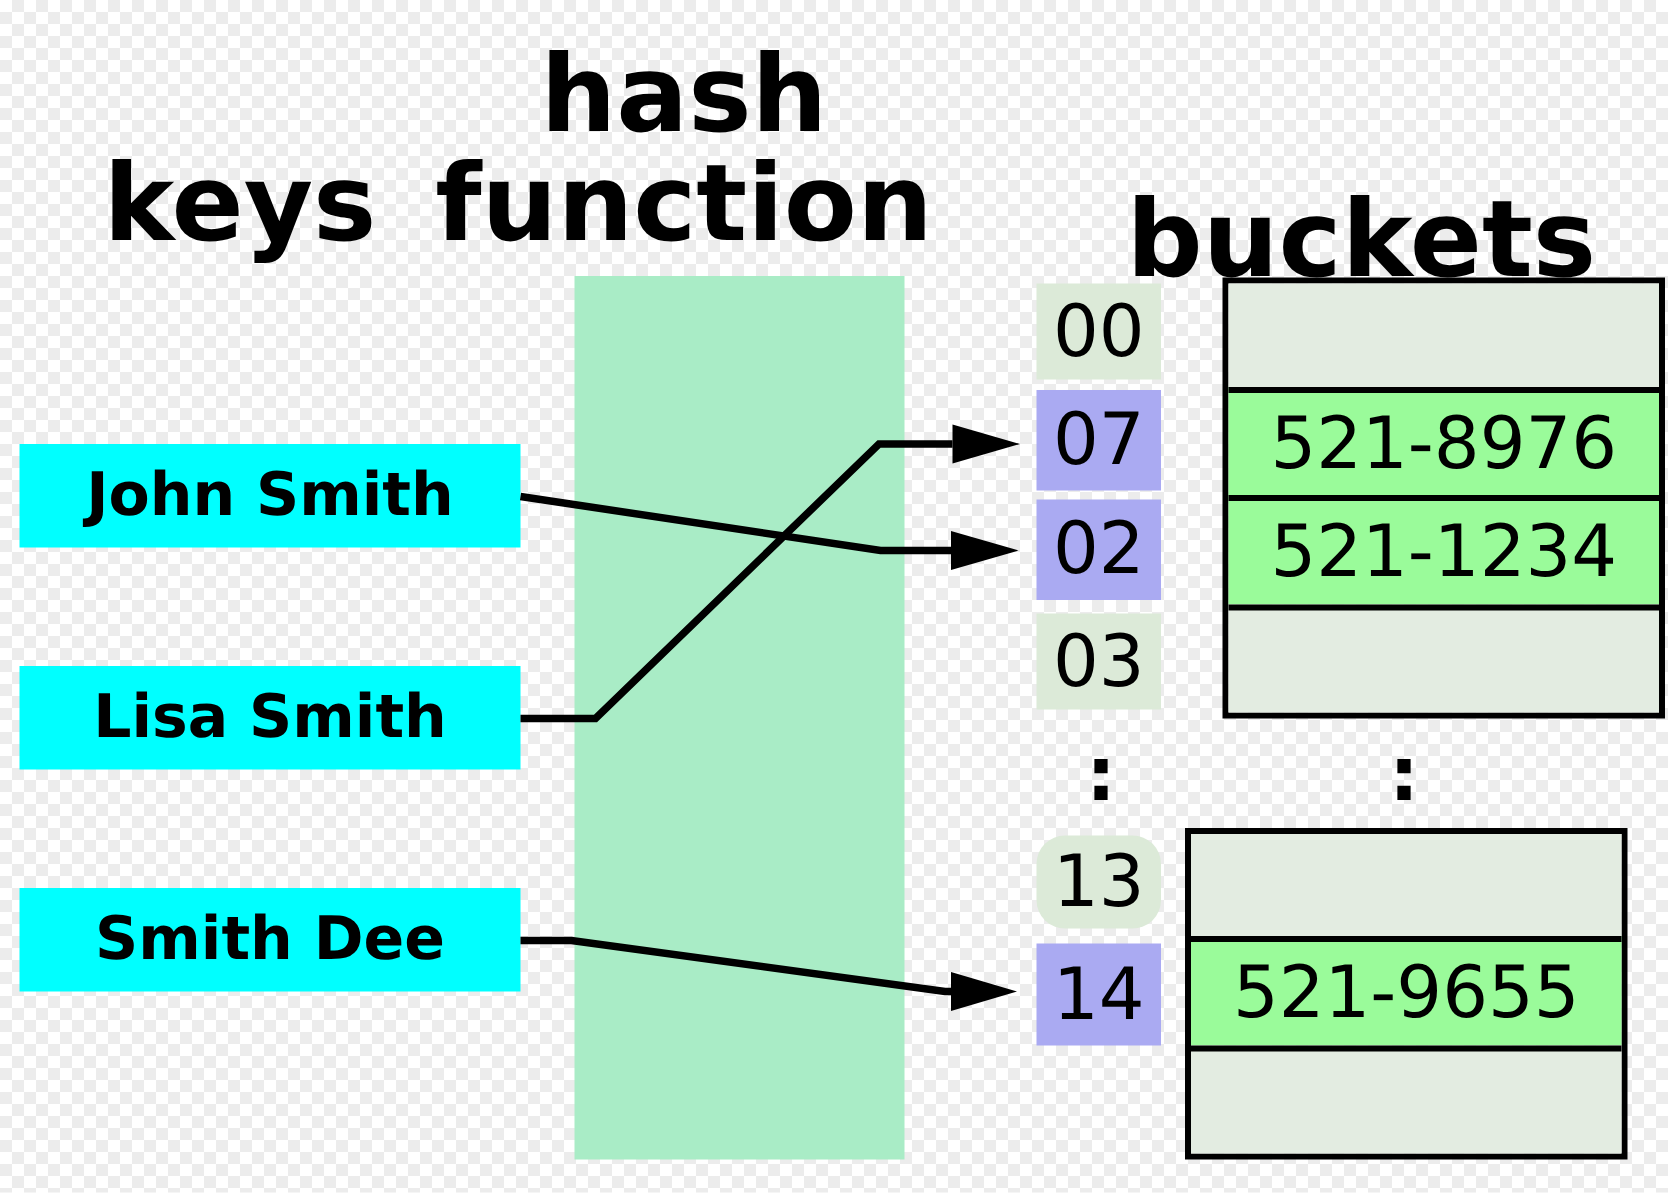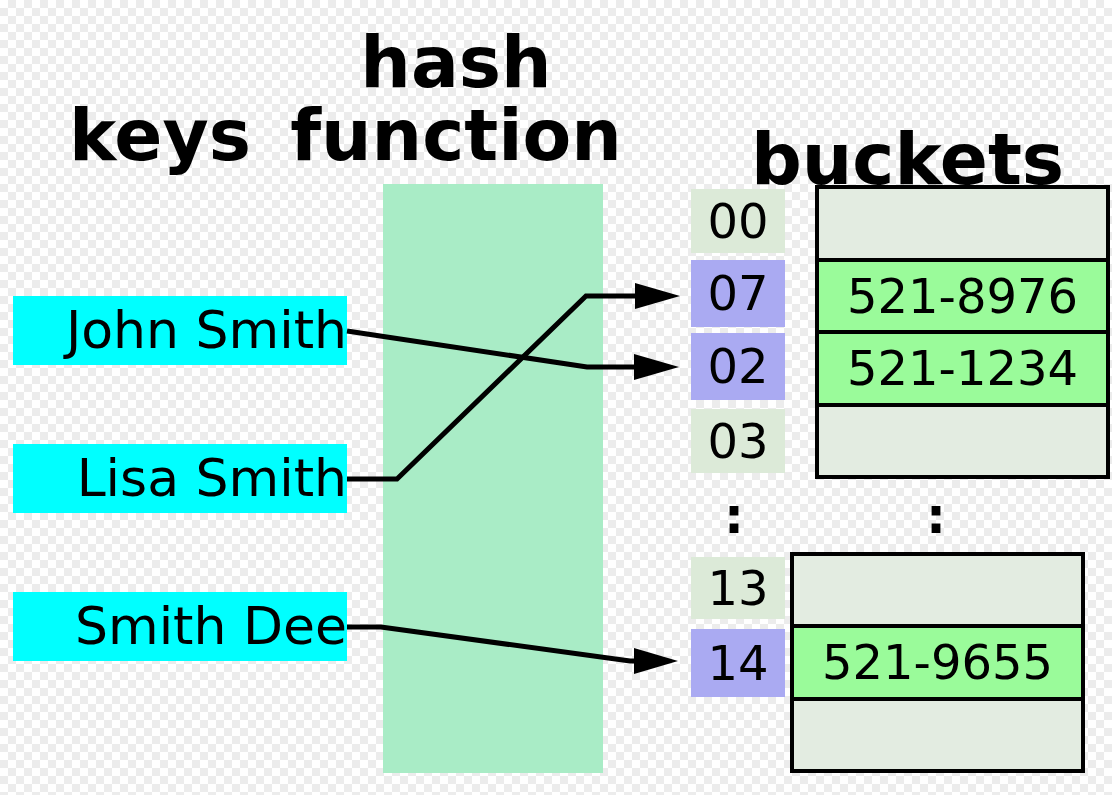--- a/index.html
+++ b/index.html
@@ -29,28 +29,28 @@
   #heading-keys{left:60px;top:99px;width:200px;}
   #heading-buckets{left:751px;top:99px;width:300px;margin-top:24px;}
 
   .hash-box{
     position:absolute;left:383px;top:184px;width:220px;height:589px;
     background:#a9ecc6;
   }
   .key-box{
     position:absolute;left:13px;width:334px;height:69px;
     background:#00ffff;
-    font-size:52px;line-height:69px;text-align:right;white-space:nowrap;
+    font-size:40px;line-height:69px;text-align:center;white-space:nowrap;font-weight:bold;
   }
   #key-john{top:296px;}
   #key-lisa{top:444px;}
   #key-sandra{top:592px;}
 
   .index-cell{
-    position:absolute;left:691px;width:94px;
+    position:absolute;left:691px;width:83px;
     font-size:48px;text-align:center;
   }
   .index-cell.normal{background:#dcead8;}
   .index-cell.hl{background:#aaaaf2;}
 
   .bucket-table{
     position:absolute;left:790px;width:295px;
     border:4px solid #000;
     box-sizing:border-box;
     display:flex;flex-direction:column;
@@ -108,21 +108,21 @@
     <g>
       <path d="M347,627 L381,627 L630,661 L635,661" fill="none" stroke="#000" stroke-width="5"></path>
       <polygon points="634,648 678,661 634,674" fill="#000"></polygon>
     </g>
   </svg>
 
   <div class="index-cell normal" style="top:189px;height:64px;line-height:64px;">00</div>
   <div class="index-cell hl" style="top:260px;height:67px;line-height:67px;">07</div>
   <div class="index-cell hl" style="top:333px;height:67px;line-height:67px;">02</div>
   <div class="index-cell normal" style="top:409px;height:64px;line-height:64px;">03</div>
-  <div class="index-cell normal" style="top:557px;height:62px;line-height:62px;">13</div>
+  <div class="index-cell normal" style="top:557px;height:62px;line-height:62px;border-radius:19px;">13</div>
   <div class="index-cell hl" style="top:629px;height:68px;line-height:68px;">14</div>
 
   <div class="colon" id="colon-index">:</div>
   <div class="colon" id="colon-bucket">:</div>
 
   <div class="bucket-table" id="bucket-block-1">
     <div class="bucket-row empty"></div>
     <div class="bucket-row filled">521-8976</div>
     <div class="bucket-row filled">521-1234</div>
     <div class="bucket-row empty"></div>

